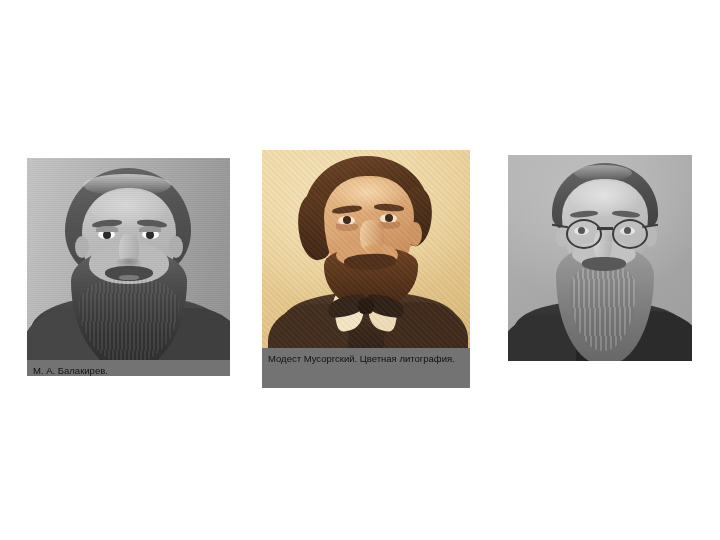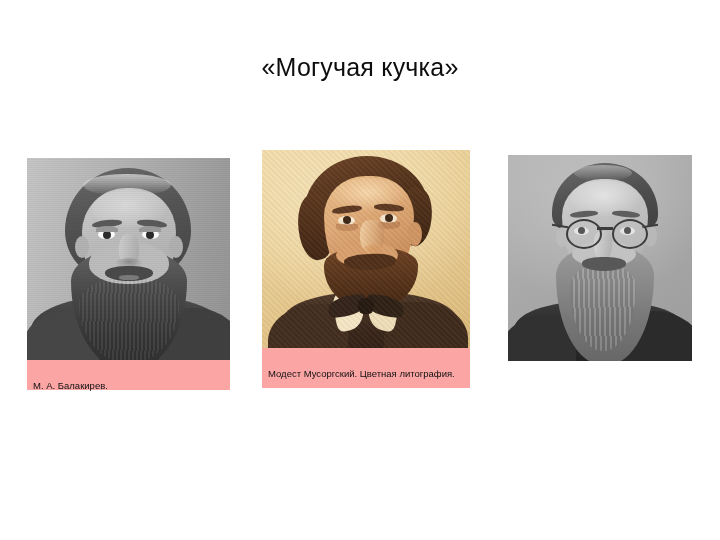--- a/index.html
+++ b/index.html
@@ -41,33 +41,33 @@
   
   .card {
     position: absolute;
   }
   .photo {
     position: relative;
     overflow: hidden;
     background: #aaaaaa;
   }
   .caption {
-    background: #fca5a5;
+    background: #737373;
     color: #111111;
     font-size: 9.5px;
     line-height: 11.5px;
-    padding: 20px 6px 6px 6px;
+    padding: 5px 6px 6px 6px;
     box-sizing: border-box;
     font-family: "Liberation Sans", sans-serif;
   }
 
   
   #card-balakirev { left: 27px; top: 158px; width: 203px; }
   #card-balakirev .photo { width: 203px; height: 202px; }
-  #card-balakirev .caption { width: 203px; height: 30px; }
+  #card-balakirev .caption { width: 203px; height: 16px; }
 
   
   #card-mussorgsky { left: 262px; top: 150px; width: 208px; }
   #card-mussorgsky .photo { width: 208px; height: 198px; }
   #card-mussorgsky .caption { width: 208px; height: 40px; }
 
   
   #card-rimsky { left: 508px; top: 155px; width: 184px; }
   #card-rimsky .photo { width: 184px; height: 206px; }
   #card-rimsky .caption { left: 0; width: 192px; height: 27px; }
@@ -405,21 +405,20 @@
   }
   #ph-rimsky .rk-ear-l { left: 48px; top: 72px; width: 12px; height: 20px; background: #bcbcbc; border-radius: 50%; }
   #ph-rimsky .rk-ear-r { left: 136px; top: 70px; width: 13px; height: 22px; background: #b8b8b8; border-radius: 50%; }
 
 </style>
 </head>
 <body>
 
 <div id="slide">
 
-  <div id="slide-title">«Могучая кучка»</div>
 
   <div class="card" id="card-balakirev">
     <div class="photo" id="ph-balakirev">
       <div class="portrait">
         <div class="p-layer bk-bg-shade"></div>
         <div class="p-layer bk-torso"></div>
         <div class="p-layer bk-shoulder-l"></div>
         <div class="p-layer bk-shoulder-r"></div>
         <div class="p-layer bk-shirt"></div>
         <div class="p-layer bk-tie"></div>

